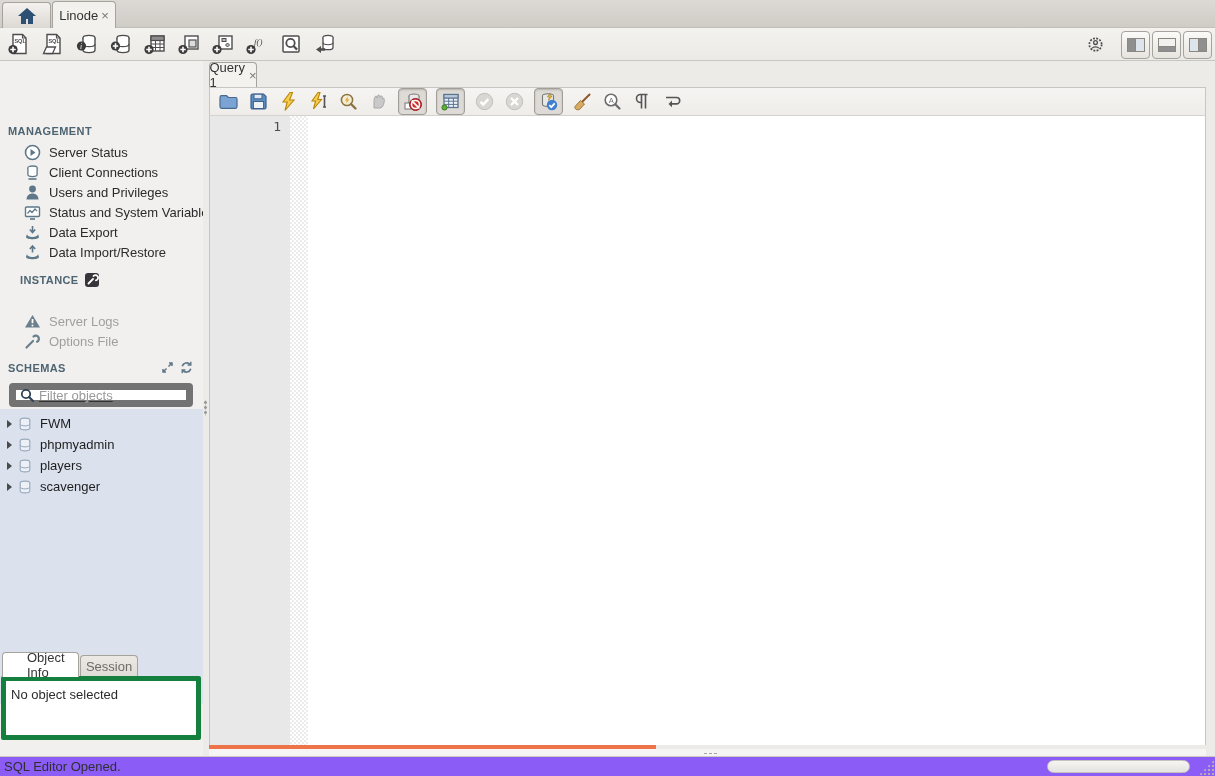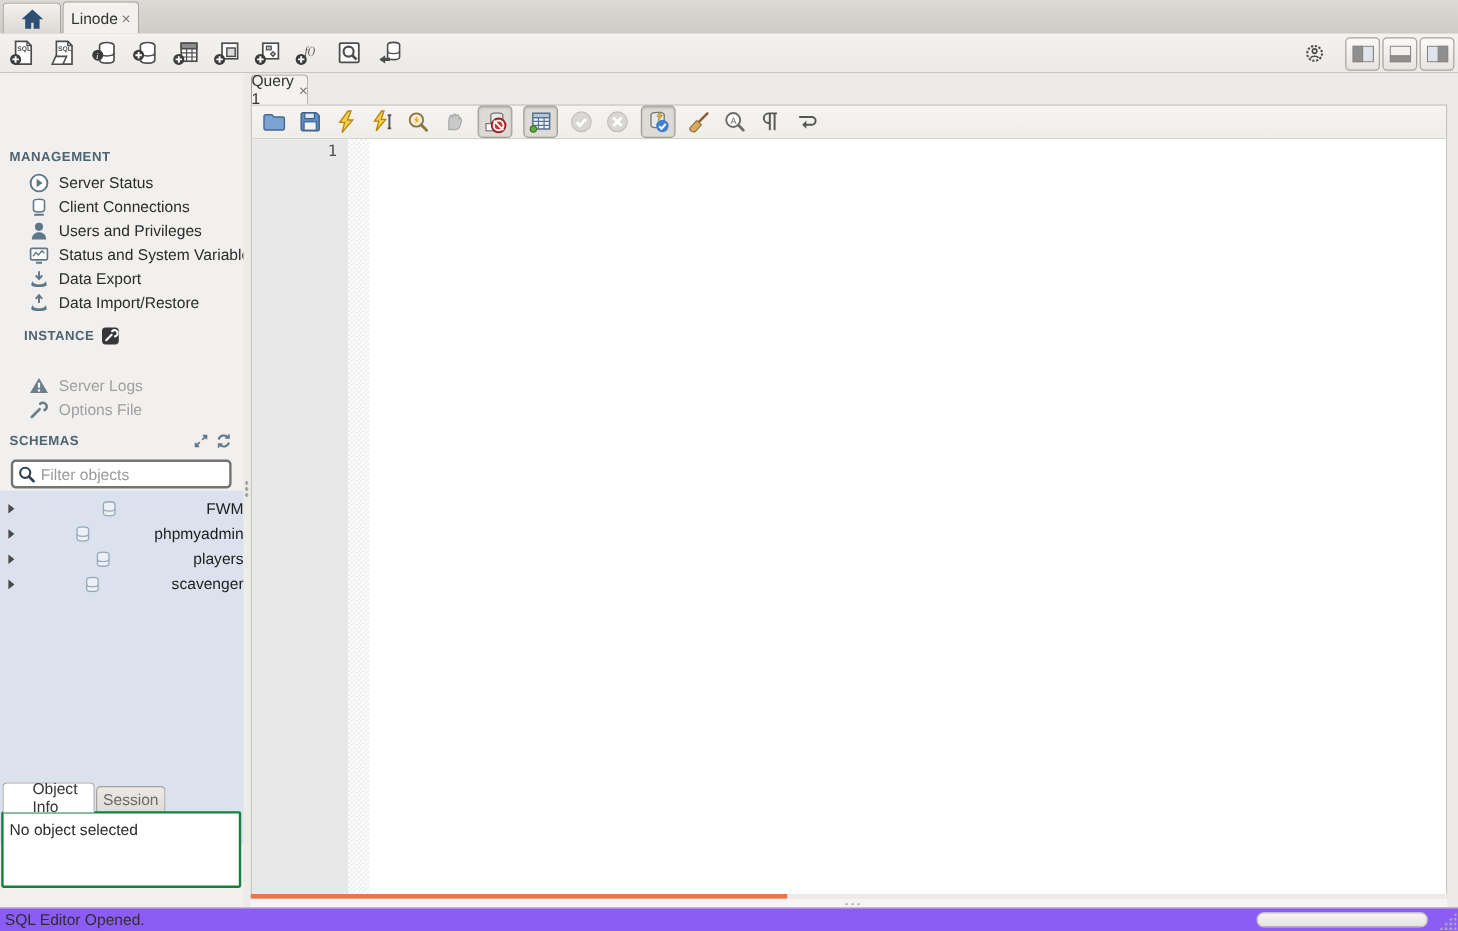--- a/index.html
+++ b/index.html
@@ -38,43 +38,43 @@
   .mgmt-title { position:absolute; left:0; top:64px; }
   .side-item { position:absolute; left:0; width:203px; height:20px; display:flex; align-items:center; }
   .side-item .si { width:17px; height:17px; margin-left:24px; margin-right:8px; flex:0 0 auto; }
   .side-item .lbl { color:#2b2b2b; white-space:nowrap; overflow:hidden; }
   .side-item.disabled .lbl { color:#9f9f9f; }
   .inst-title { position:absolute; left:0; top:212px; display:flex; align-items:center; gap:6px;margin-left:12px; }
   .badge { width:14px; height:14px; background:#35353a; border-radius:3px; display:inline-block; }
   .schemas-title { position:absolute; left:0; top:301px; width:203px; display:flex; align-items:center; }
   .schemas-actions { position:absolute; right:10px; top:-1px; display:flex; gap:6px; }
   .filter-wrap { position:absolute; left:9px; top:322px; width:184px; height:24px;
-    background:#fff; border:2px solid #737373; border-radius:4px; display:flex; align-items:center; }
+    background:#fff; border:7px solid #737373; border-radius:4px; display:flex; align-items:center;text-decoration:underline; }
   .filter-wrap svg { margin-left:4px; flex:0 0 auto; }
   .filter-input { border:none; outline:none; background:transparent; width:150px; margin-left:4px;
     font-family:inherit; font-size:13px; color:#333; }
   .filter-input::placeholder { color:#9a9a9a; }
   .schema-list { position:absolute; left:0; top:348px; width:203px; height:295px; background:#dbe2ee; }
-  .schema-row { height:21px; display:flex; align-items:center;justify-content:space-between; }
+  .schema-row { height:21px; display:flex; align-items:center; }
   .schema-row:first-child { margin-top:4px; }
   .tri { width:0; height:0; border-left:5px solid #4a4a4a; border-top:4px solid transparent;
     border-bottom:4px solid transparent; margin-left:7px; flex:0 0 auto; }
   .schema-row .dbi { margin-left:6px; margin-right:8px; flex:0 0 auto; }
   .schema-row .lbl { color:#1d1d1d; }
   .side-split-grip { position:absolute; left:96px; top:646px; width:16px; height:3px;
     background-image:radial-gradient(#a8a5a0 1px, transparent 1.3px); background-size:5px 3px; }
 
   
   .info-tabs { position:absolute; left:0px; top:591px; width:203px; height:25px; }
   .itab { position:absolute; bottom:0; display:flex; align-items:center; justify-content:center;
     border:1px solid #a6a29c; border-bottom:none; border-radius:4px 4px 0 0; }
   .itab.active { left:2px; width:77px; height:25px; background:#fff; color:#333; z-index:2;padding-left:24px; }
   .itab.inactive { left:80px; width:58px; height:22px; background:linear-gradient(#ece9e5,#dfdcd7); color:#6e6b67; }
   .info-frame { position:absolute; left:1px; top:615px; width:200px; height:64px; background:#fff;
-    border:2px solid #15803d; border-radius:2px; }
+    border:5px solid #15803d; border-radius:2px; }
   .info-frame .txt { margin:6px 0 0 5px; color:#2b2b2b; }
 
   
   .main { position:absolute; left:209px; top:61px; width:1006px; height:695px; background:#edebe8; }
   .qtabrow { position:absolute; left:0; top:0; width:1006px; height:26px; }
   .qtab { position:absolute; left:0px; top:1px; width:48px; height:25px; background:#f4f2ef;
     border:1px solid #a6a29c; border-bottom:none; border-radius:4px 4px 0 0;
     display:flex; align-items:center; justify-content:center; gap:4px; z-index:2; }
   .sql-toolbar { position:absolute; left:0; top:26px; width:997px; height:29px;
     background:linear-gradient(#f6f4f2,#efede9); border:1px solid #c9c5c0; border-bottom:1px solid #d6d3cf;

